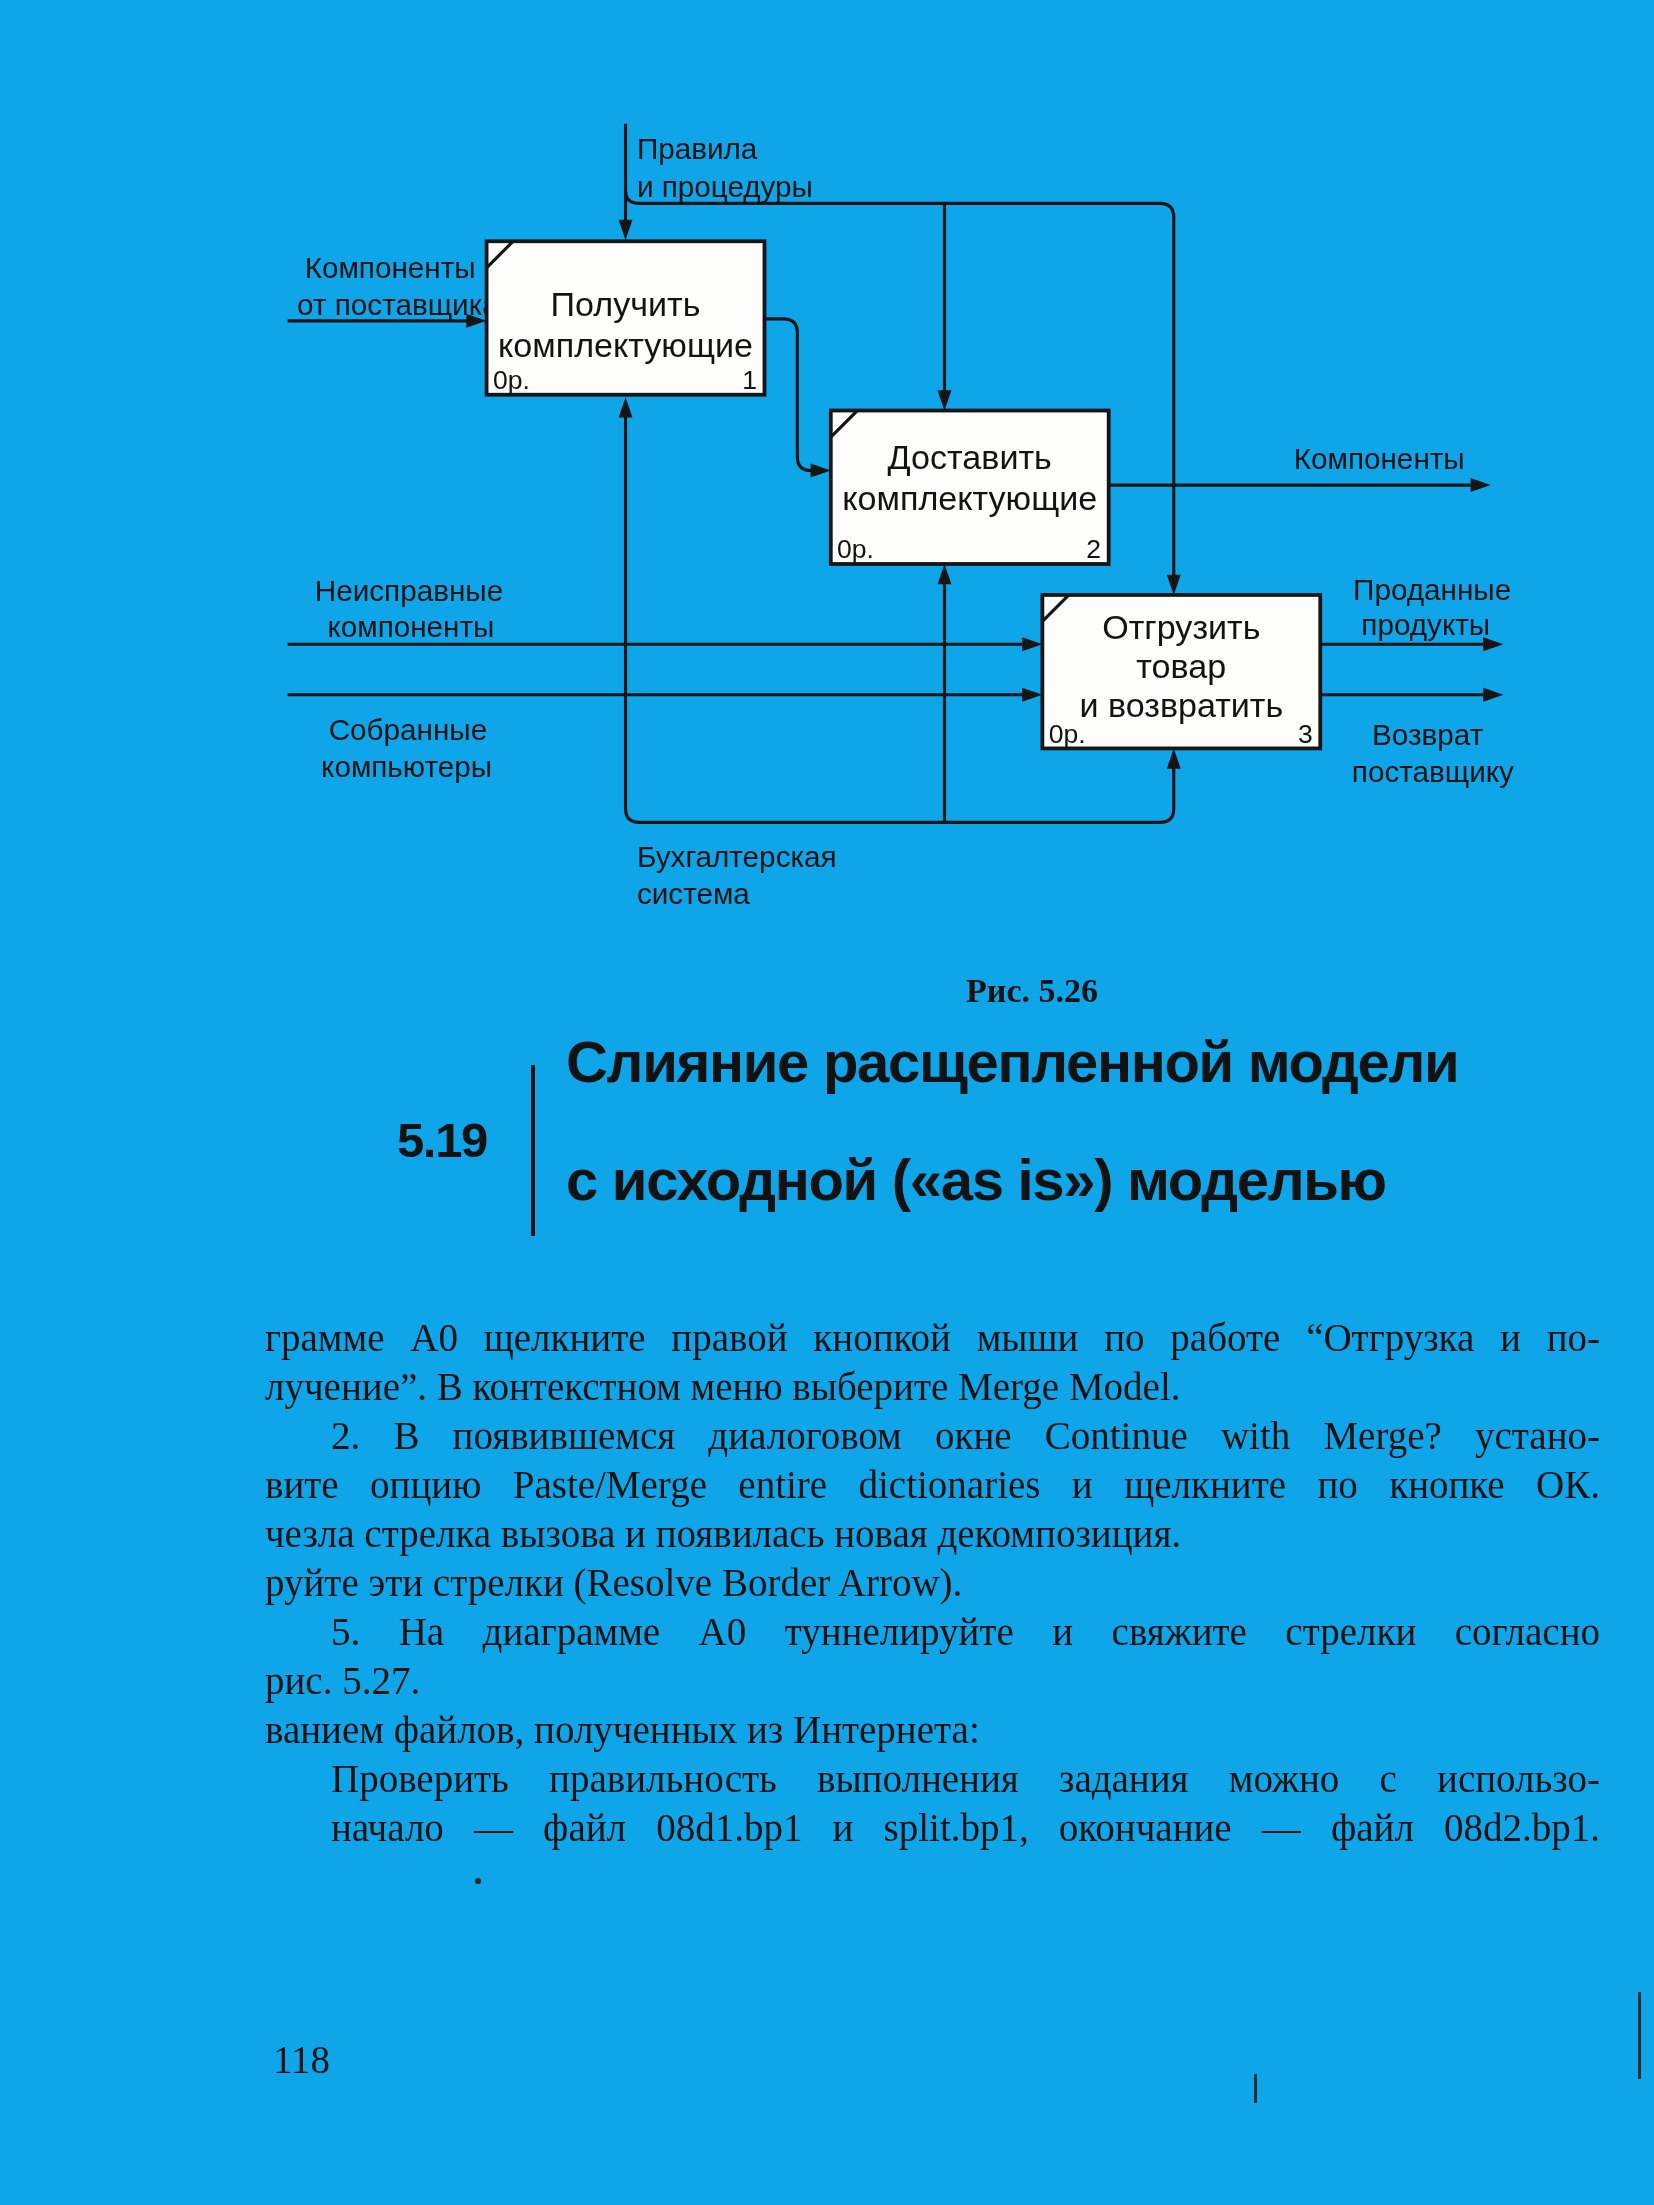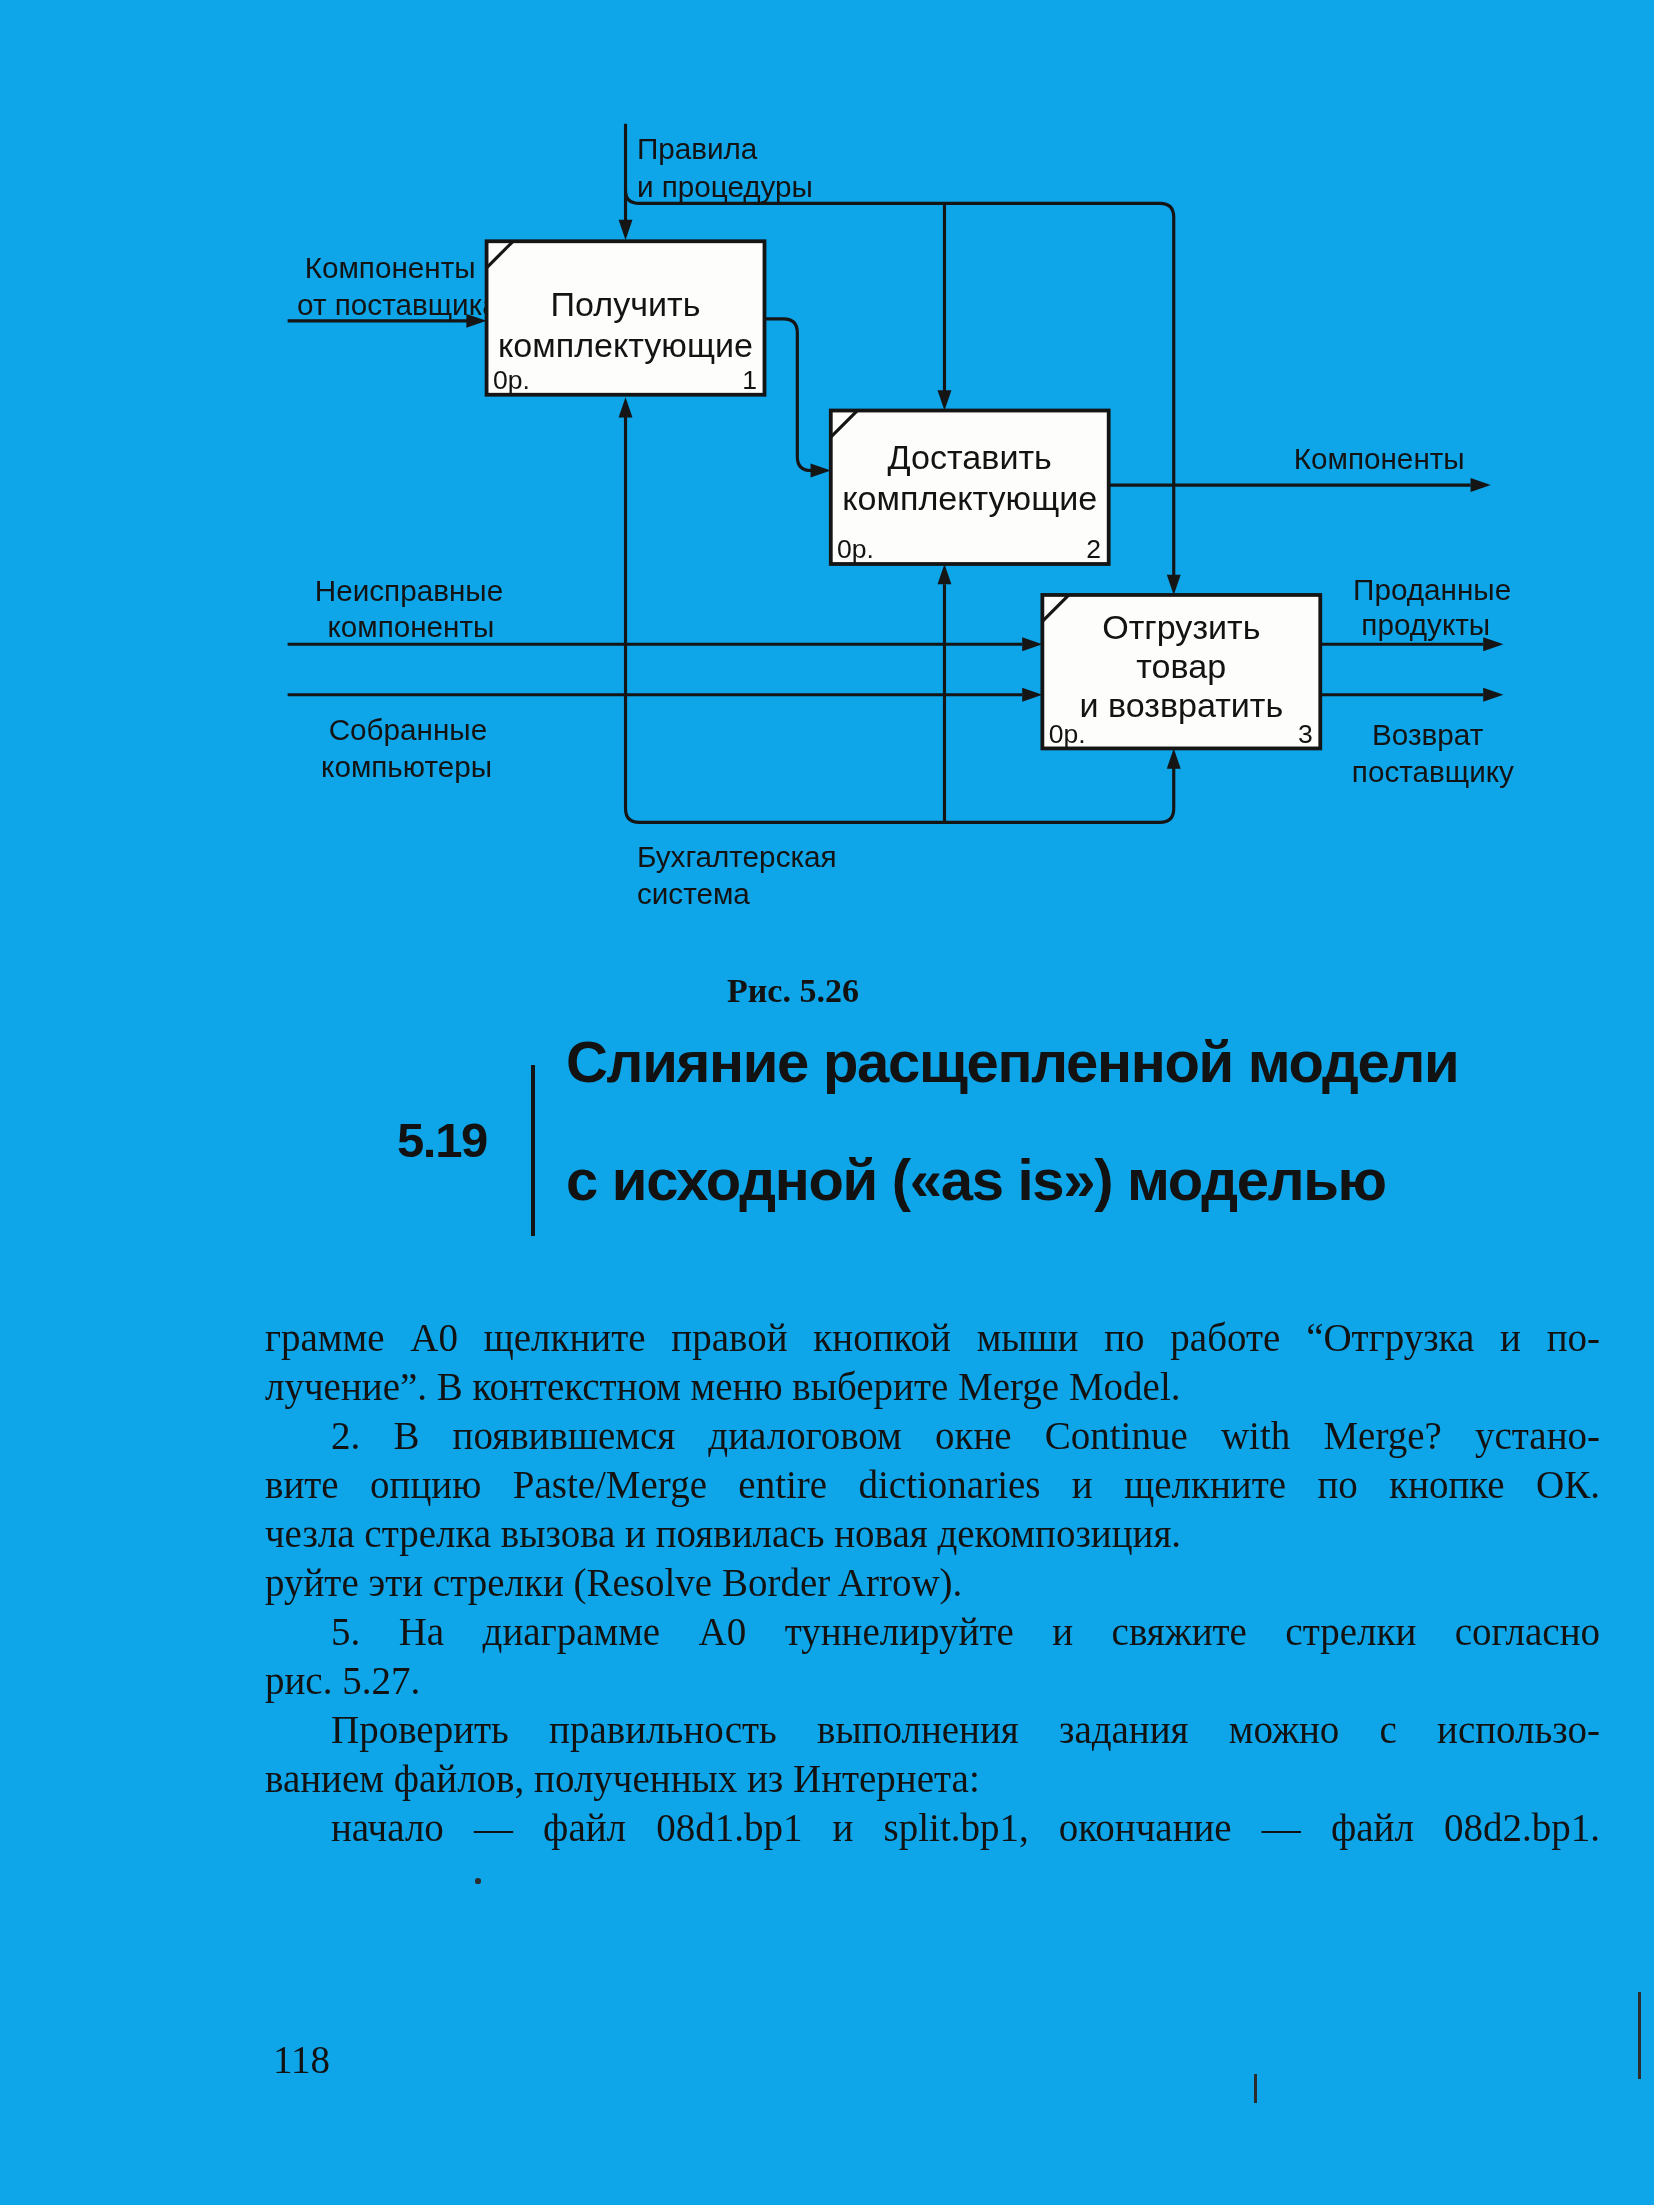--- a/index.html
+++ b/index.html
@@ -23,22 +23,22 @@
   .btitle{
     font-family:"Liberation Sans", sans-serif;
     font-size:54px;fill:#131313;text-anchor:middle;
   }
   .bcorner{
     font-family:"Liberation Sans", sans-serif;
     font-size:42px;fill:#131313;
   }
   
   .fig-caption{
-    position:absolute;left:727px;top:972px;width:329px;
-    text-align:left;font-weight:700;font-size:34px;
+    position:absolute;left:769px;top:972px;width:329px;
+    text-align:right;font-weight:700;font-size:34px;
   }
   
   .sec-num{
     position:absolute;left:379px;top:1112px;width:126px;
     font-family:"Liberation Sans", sans-serif;
     font-weight:700;font-size:49px;text-align:center;letter-spacing:-1.3px;
   }
   .sec-rule{
     position:absolute;left:531px;top:1065px;width:4.4px;height:171px;
     background:#141414;
@@ -159,22 +159,22 @@
 
   <div class="body-text">
     <div class="bl j">грамме А0 щелкните правой кнопкой мыши по работе “Отгрузка и по-</div>
     <div class="bl">лучение”. В контекстном меню выберите Merge Model.</div>
     <div class="bl ind j">2. В появившемся диалоговом окне Continue with Merge? устано-</div>
     <div class="bl j">вите опцию Paste/Merge entire dictionaries и щелкните по кнопке ОК.</div>
     <div class="bl">чезла стрелка вызова и появилась новая декомпозиция.</div>
     <div class="bl">руйте эти стрелки (Resolve Border Arrow).</div>
     <div class="bl ind j">5. На диаграмме А0 туннелируйте и свяжите стрелки согласно</div>
     <div class="bl">рис. 5.27.</div>
+    <div class="bl">ванием файлов, полученных из Интернета:</div>
     <div class="bl ind j">Проверить правильность выполнения задания можно с использо-</div>
-    <div class="bl">ванием файлов, полученных из Интернета:</div>
     <div class="bl ind j">начало — файл 08d1.bp1 и split.bp1, окончание — файл 08d2.bp1.</div>
   </div>
 
   <div class="page-num">118</div>
 
   <div class="artifact edge"></div>
   <div class="artifact dash"></div>
   <div class="artifact dot"></div>
 
 </div>

